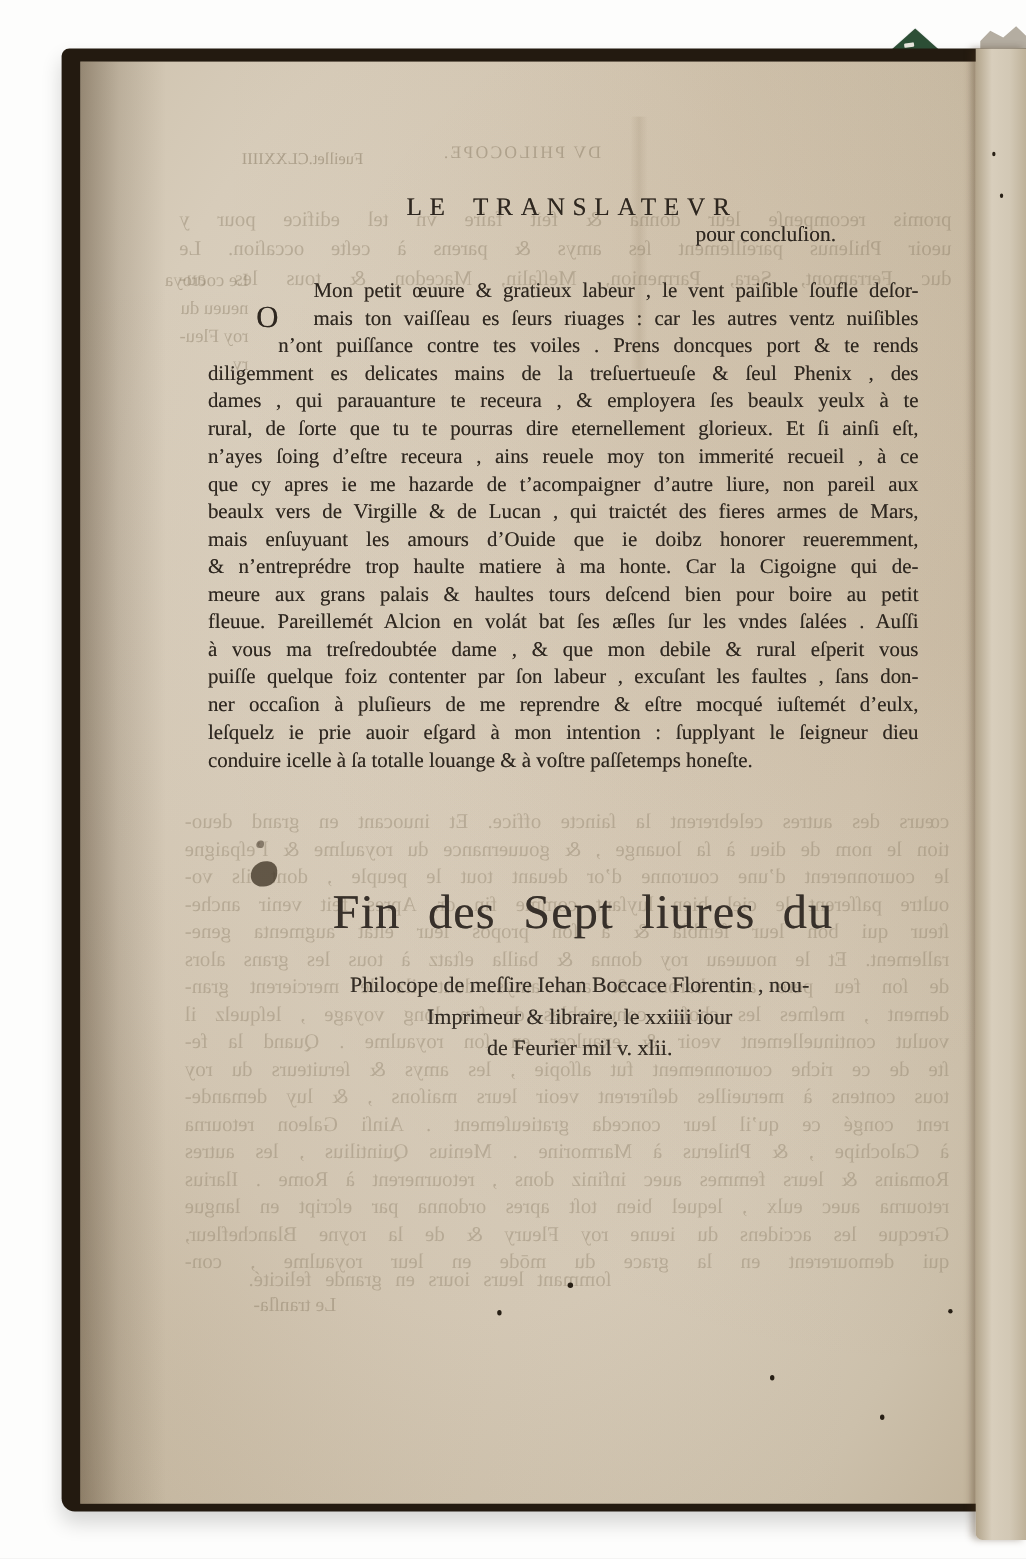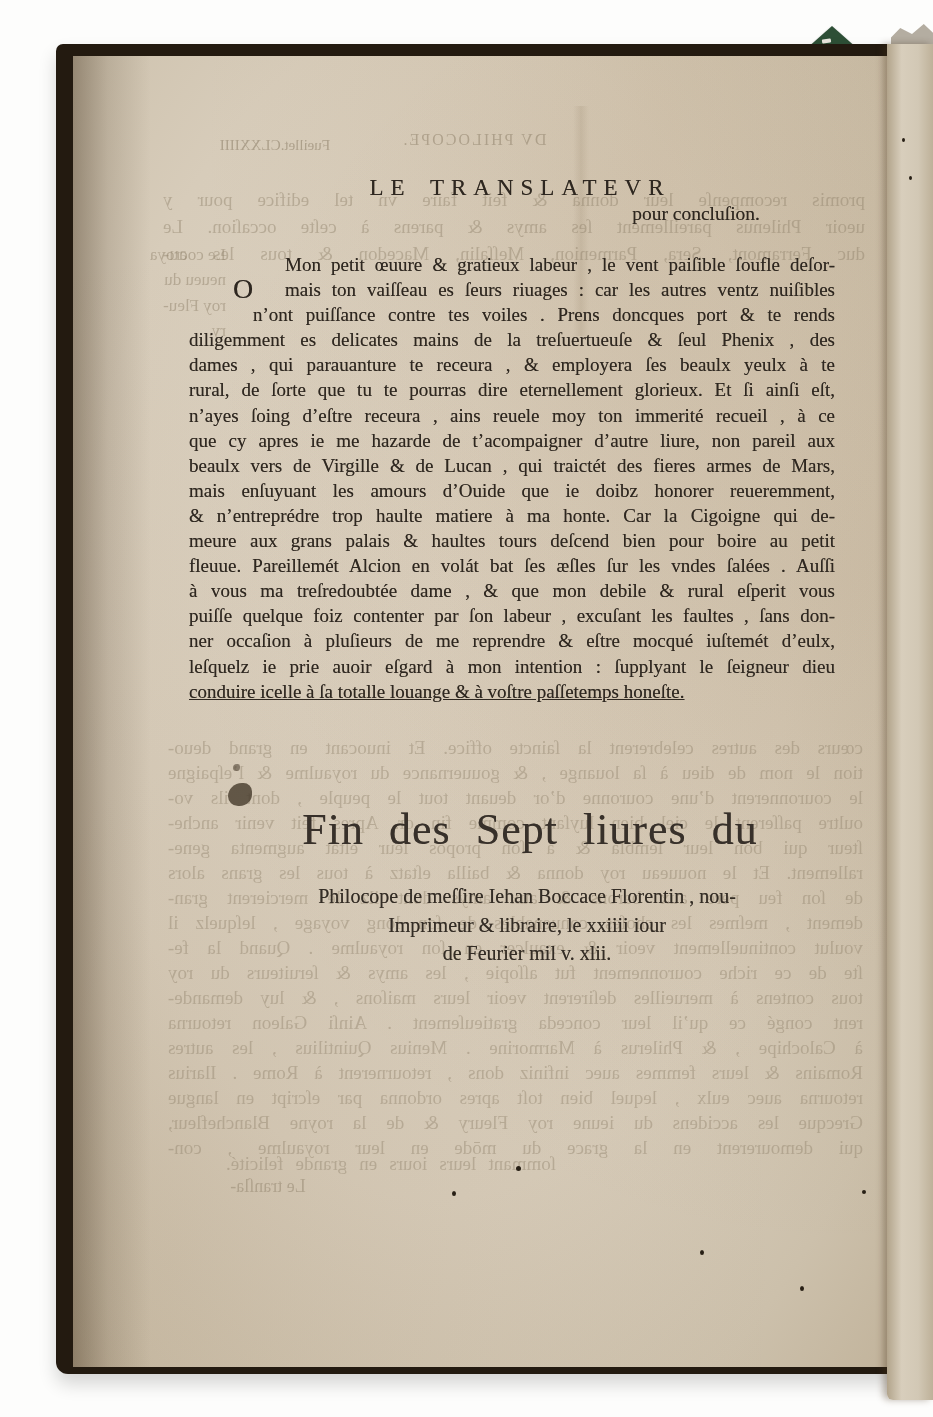--- a/index.html
+++ b/index.html
@@ -30,21 +30,21 @@
   .bookmark-notch{position:absolute;left:822px;top:39px;width:9px;height:4px;background:#e9e6de;
                   transform:rotate(-8deg);border-radius:1px;}
   
   .txt{position:absolute;z-index:3;color:#2e2720;
        text-shadow:0 0 .5px rgba(46,38,28,.55);}
   .header-title{left:280px;top:175px;width:480px;text-align:center;
                 font-size:23px;letter-spacing:7px;word-spacing:6px;}
   .header-sub{left:280px;top:203px;width:480px;text-align:right;font-size:19.5px;}
   .body-block{left:189px;top:252px;width:646px;font-size:19px;line-height:25.1px;}
   .body-block .bl{text-align:justify;text-align-last:justify;white-space:nowrap;}
-  .body-block .last{text-align:right;text-align-last:left;text-decoration:underline;}
+  .body-block .last{text-align:right;text-align-last:left;}
   .ind1{padding-left:96px;}
   .ind2{padding-left:64px;}
   .initial{position:absolute;left:44px;top:24px;font-size:28px;color:#2e2720;}
   .colophon-big{left:210px;top:804px;width:640px;text-align:center;
                 font-size:44px;word-spacing:13px;letter-spacing:1px;color:#37302a;}
   .colophon-lines{left:207px;top:882px;width:640px;text-align:center;
                   font-size:20px;line-height:28.5px;color:#332c25;}
   
   .bleed{position:absolute;z-index:1;color:#8b7d66;transform:scaleX(-1);}
   .bleed .ln{text-align:justify;text-align-last:justify;white-space:nowrap;}

